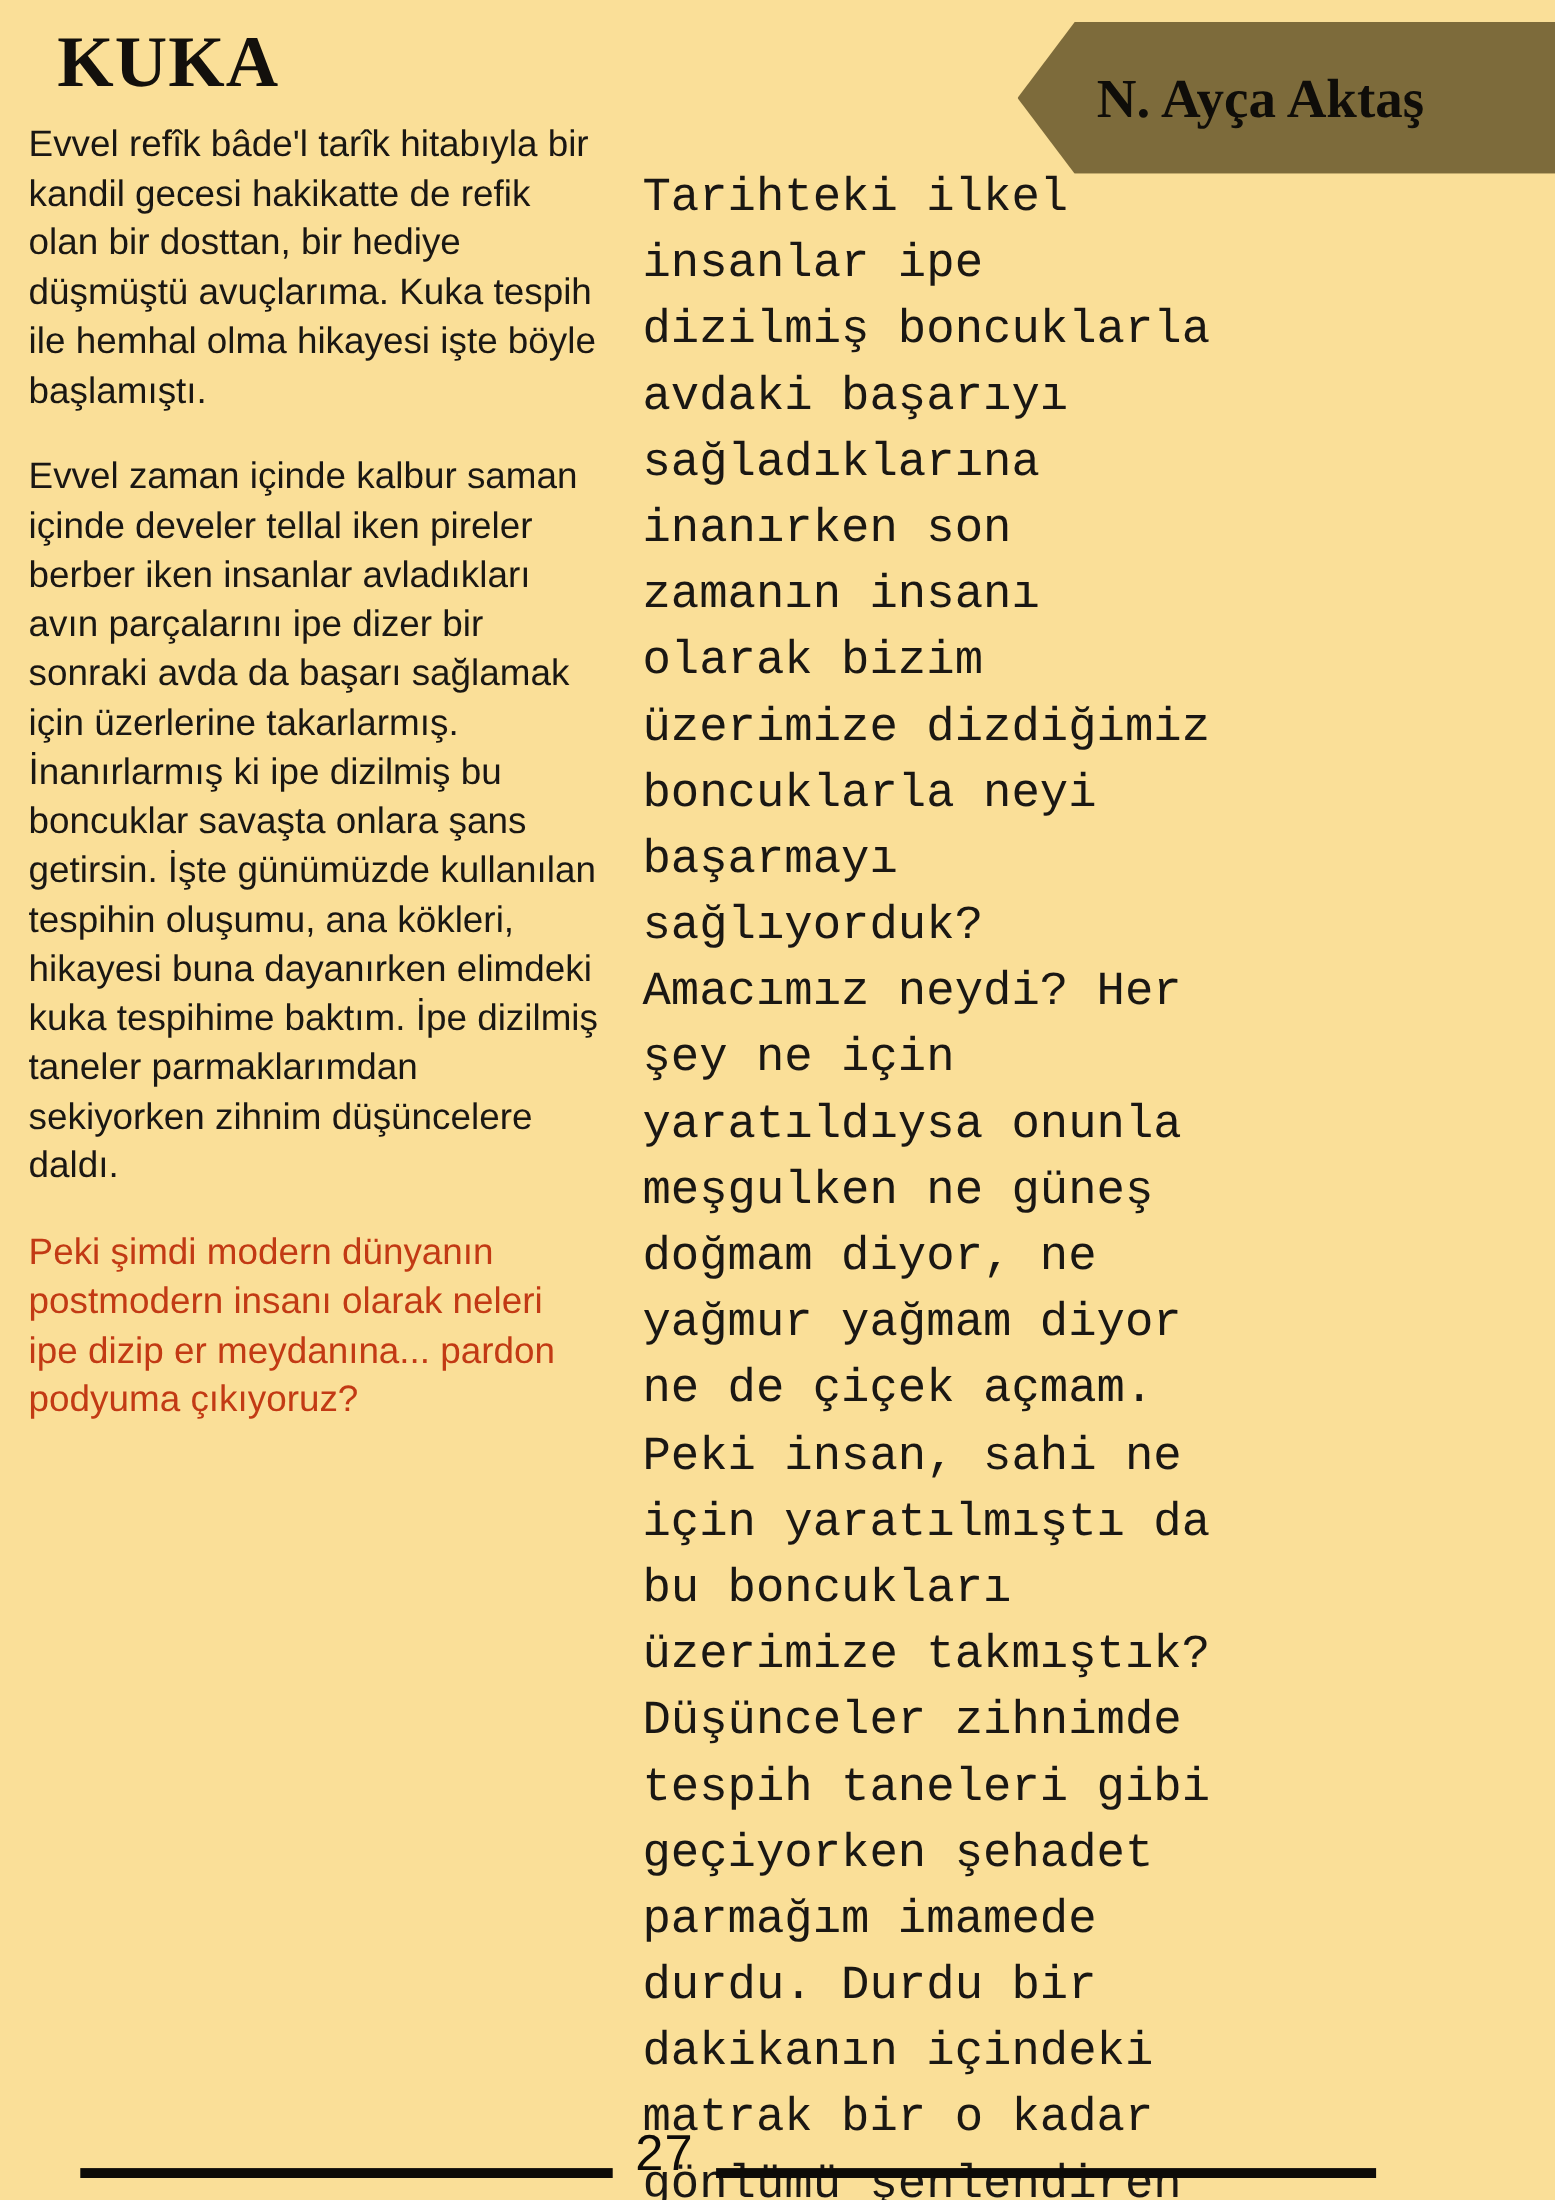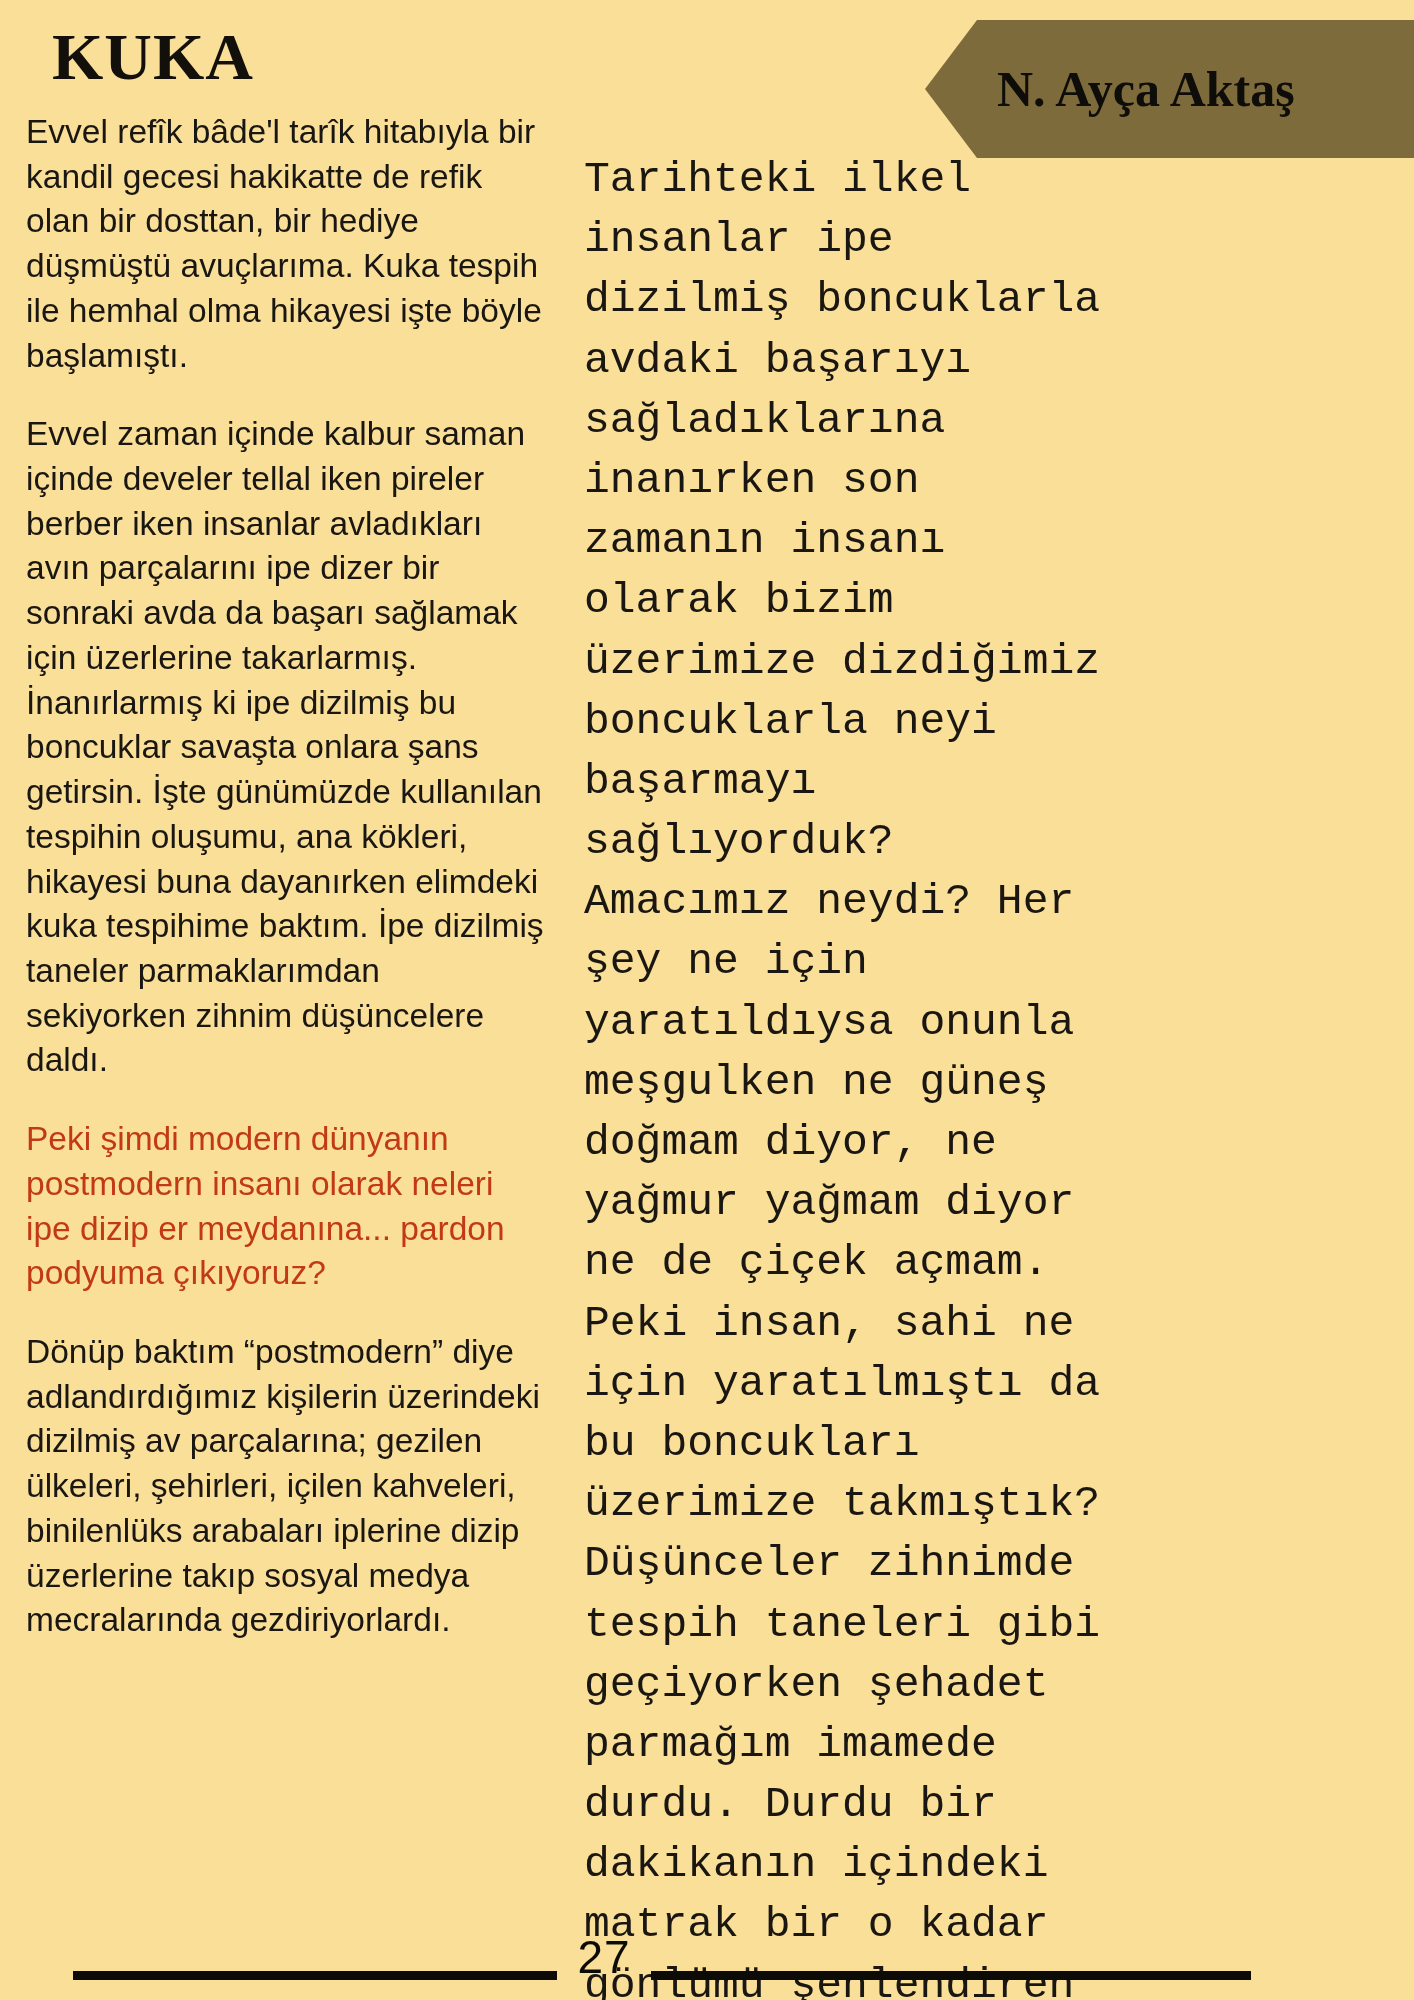--- a/index.html
+++ b/index.html
@@ -147,21 +147,20 @@
       <div class="author-name">N. Ayça Aktaş</div>
     </div>
   </div>
 
   <div class="columns">
 
     <div class="col col-left">
       <p>Evvel refîk bâde'l tarîk hitabıyla bir kandil gecesi hakikatte de refik olan bir dosttan, bir hediye düşmüştü avuçlarıma. Kuka tespih ile hemhal olma hikayesi işte böyle başlamıştı.</p>
       <p>Evvel zaman içinde kalbur saman içinde develer tellal iken pireler berber iken insanlar avladıkları avın parçalarını ipe dizer bir sonraki avda da başarı sağlamak için üzerlerine takarlarmış. İnanırlarmış ki ipe dizilmiş bu boncuklar savaşta onlara şans getirsin. İşte günümüzde kullanılan tespihin oluşumu, ana kökleri, hikayesi buna dayanırken elimdeki kuka tespihime baktım. İpe dizilmiş taneler parmaklarımdan sekiyorken zihnim düşüncelere daldı.</p>
       <p class="accent">Peki şimdi modern dünyanın postmodern insanı olarak neleri ipe dizip er meydanına... pardon podyuma çıkıyoruz?</p>
-      <p>Dönüp baktım “postmodern” diye adlandırdığımız kişilerin üzerindeki dizilmiş av parçalarına; gezilen ülkeleri, şehirleri, içilen kahveleri, binilenlüks arabaları iplerine dizip üzerlerine takıp sosyal medya mecralarında gezdiriyorlardı.</p>
     </div>
 
     <div class="col col-right">
       <p>Tarihteki ilkel insanlar ipe dizilmiş boncuklarla avdaki başarıyı sağladıklarına inanırken son zamanın insanı olarak bizim üzerimize dizdiğimiz boncuklarla neyi başarmayı sağlıyorduk? Amacımız neydi? Her şey ne için yaratıldıysa onunla meşgulken ne güneş doğmam diyor, ne yağmur yağmam diyor ne de çiçek açmam. Peki insan, sahi ne için yaratılmıştı da bu boncukları üzerimize takmıştık? Düşünceler zihnimde tespih taneleri gibi geçiyorken şehadet parmağım imamede durdu. Durdu bir dakikanın içindeki matrak bir o kadar gönlümü şenlendiren zaman, Saniyeler durdu. Durdu altmışta bir gibi görünse de ne yalan söylemeli sen benim için 40 yılda bir gibisin, öyle eksik, öyle hazin, öyle paramparça dediği gibi Cezmi Ersöz’ün. Salisem durdu.</p>
     </div>
 
   </div>
 
   <div class="footer">
     <div class="rule rule-left"></div>

